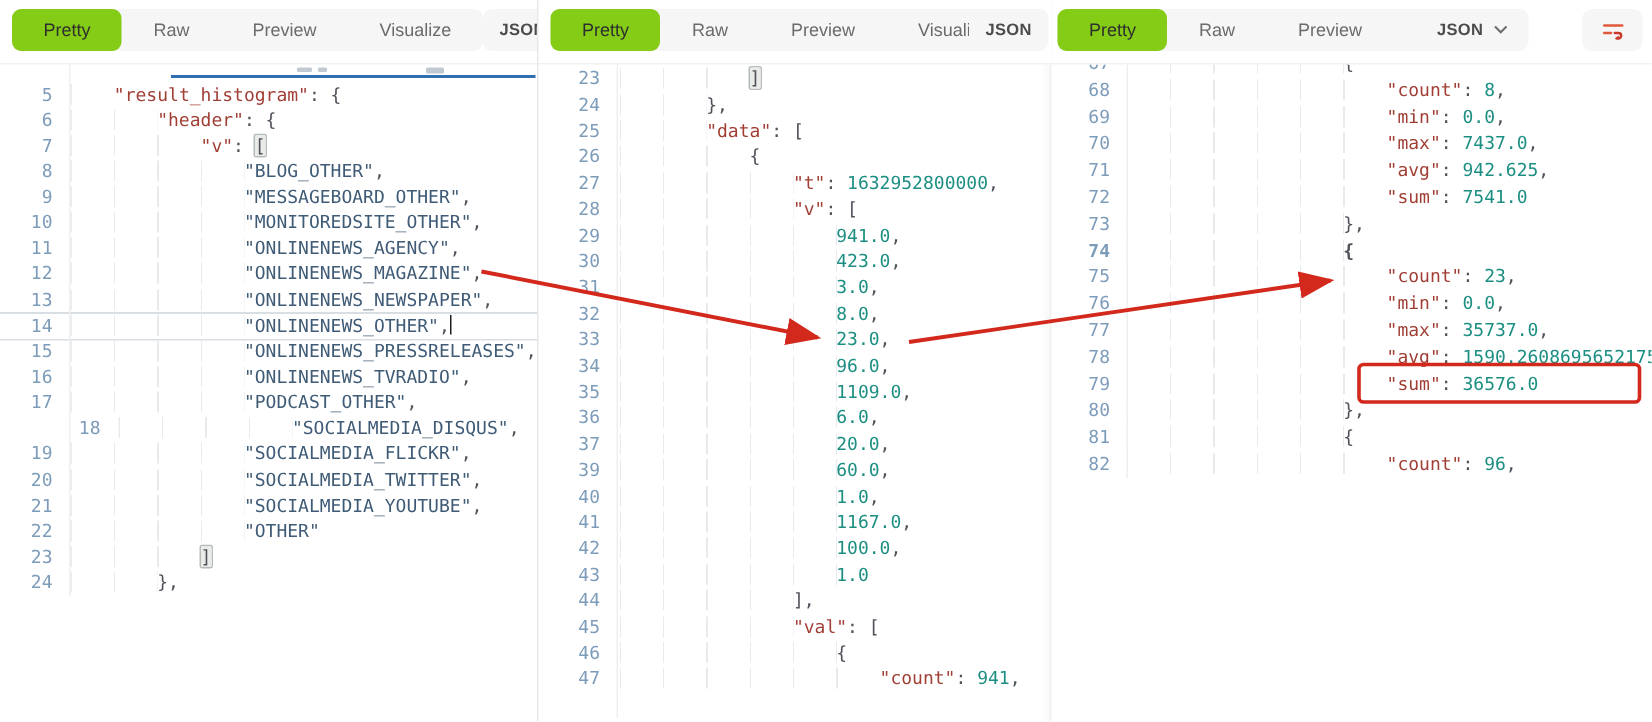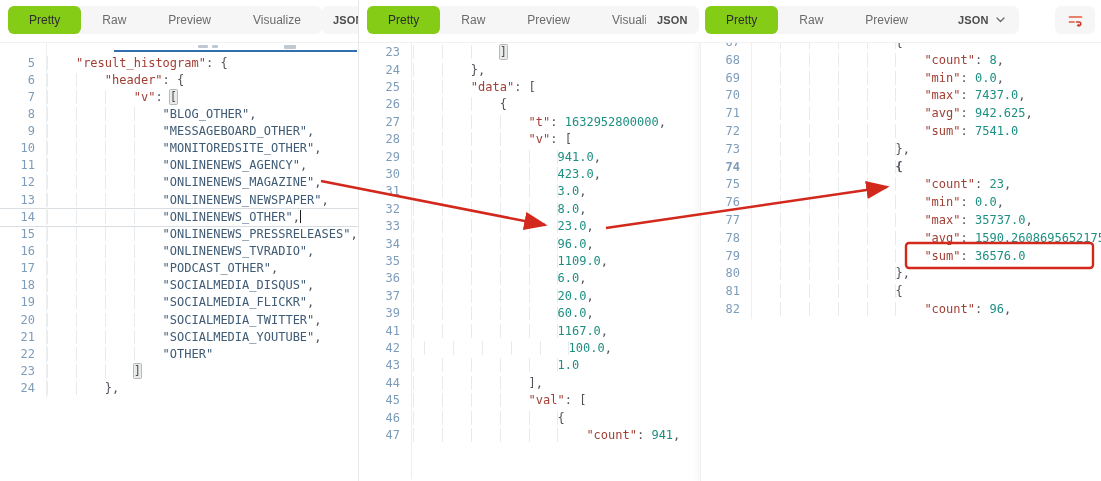--- a/index.html
+++ b/index.html
@@ -64,21 +64,21 @@
       <div class="row" style="height: 17.15px; line-height: 17.15px;"><span class="ln" style="width: 46px;">8</span><span class="src" style="padding-left: 1px;"><span class="ig">                </span><span class="t-s">"BLOG_OTHER"</span><span class="t-p">,</span></span></div>
       <div class="row" style="height: 17.15px; line-height: 17.15px;"><span class="ln" style="width: 46px;">9</span><span class="src" style="padding-left: 1px;"><span class="ig">                </span><span class="t-s">"MESSAGEBOARD_OTHER"</span><span class="t-p">,</span></span></div>
       <div class="row" style="height: 17.15px; line-height: 17.15px;"><span class="ln" style="width: 46px;">10</span><span class="src" style="padding-left: 1px;"><span class="ig">                </span><span class="t-s">"MONITOREDSITE_OTHER"</span><span class="t-p">,</span></span></div>
       <div class="row" style="height: 17.15px; line-height: 17.15px;"><span class="ln" style="width: 46px;">11</span><span class="src" style="padding-left: 1px;"><span class="ig">                </span><span class="t-s">"ONLINENEWS_AGENCY"</span><span class="t-p">,</span></span></div>
       <div class="row" style="height: 17.15px; line-height: 17.15px;"><span class="ln" style="width: 46px;">12</span><span class="src" style="padding-left: 1px;"><span class="ig">                </span><span class="t-s">"ONLINENEWS_MAGAZINE"</span><span class="t-p">,</span></span></div>
       <div class="row" style="height: 17.15px; line-height: 17.15px;"><span class="ln" style="width: 46px;">13</span><span class="src" style="padding-left: 1px;"><span class="ig">                </span><span class="t-s">"ONLINENEWS_NEWSPAPER"</span><span class="t-p">,</span></span></div>
       <div class="row active" style="height: 17.15px; line-height: 17.15px;"><span class="ln" style="width: 46px;">14</span><span class="src" style="padding-left: 1px;"><span class="ig">                </span><span class="t-s">"ONLINENEWS_OTHER"</span><span class="t-p">,</span><span class="caret"></span></span></div>
       <div class="row" style="height: 17.15px; line-height: 17.15px;"><span class="ln" style="width: 46px;">15</span><span class="src" style="padding-left: 1px;"><span class="ig">                </span><span class="t-s">"ONLINENEWS_PRESSRELEASES"</span><span class="t-p">,</span></span></div>
       <div class="row" style="height: 17.15px; line-height: 17.15px;"><span class="ln" style="width: 46px;">16</span><span class="src" style="padding-left: 1px;"><span class="ig">                </span><span class="t-s">"ONLINENEWS_TVRADIO"</span><span class="t-p">,</span></span></div>
       <div class="row" style="height: 17.15px; line-height: 17.15px;"><span class="ln" style="width: 46px;">17</span><span class="src" style="padding-left: 1px;"><span class="ig">                </span><span class="t-s">"PODCAST_OTHER"</span><span class="t-p">,</span></span></div>
-      <div class="row" style="height: 17.15px; line-height: 17.15px;"><span class="ln" style="width: 46px;">18</span><span class="src" style="padding-left: 1px;"><span class="ig">                </span><span class="t-s">"SOCIALMEDIA_DISQUS"</span><span class="t-p">,</span></span></div>
+      <div class="row" style="height: 17.15px; line-height: 17.15px; margin-left: 32px;"><span class="ln" style="width: 46px;">18</span><span class="src" style="padding-left: 1px;"><span class="ig">                </span><span class="t-s">"SOCIALMEDIA_DISQUS"</span><span class="t-p">,</span></span></div>
       <div class="row" style="height: 17.15px; line-height: 17.15px;"><span class="ln" style="width: 46px;">19</span><span class="src" style="padding-left: 1px;"><span class="ig">                </span><span class="t-s">"SOCIALMEDIA_FLICKR"</span><span class="t-p">,</span></span></div>
       <div class="row" style="height: 17.15px; line-height: 17.15px;"><span class="ln" style="width: 46px;">20</span><span class="src" style="padding-left: 1px;"><span class="ig">                </span><span class="t-s">"SOCIALMEDIA_TWITTER"</span><span class="t-p">,</span></span></div>
       <div class="row" style="height: 17.15px; line-height: 17.15px;"><span class="ln" style="width: 46px;">21</span><span class="src" style="padding-left: 1px;"><span class="ig">                </span><span class="t-s">"SOCIALMEDIA_YOUTUBE"</span><span class="t-p">,</span></span></div>
       <div class="row" style="height: 17.15px; line-height: 17.15px;"><span class="ln" style="width: 46px;">22</span><span class="src" style="padding-left: 1px;"><span class="ig">                </span><span class="t-s">"OTHER"</span></span></div>
       <div class="row" style="height: 17.15px; line-height: 17.15px;"><span class="ln" style="width: 46px;">23</span><span class="src" style="padding-left: 1px;"><span class="ig">            </span><span class="t-bm">]</span></span></div>
       <div class="row" style="height: 17.15px; line-height: 17.15px;"><span class="ln" style="width: 46px;">24</span><span class="src" style="padding-left: 1px;"><span class="ig">        </span><span class="t-b">}</span><span class="t-p">,</span></span></div>
     </div>
 </div>
 
 <div class="panel mid" id="p2" style="left:358px;width:342px;">
@@ -104,22 +104,23 @@
       <div class="row" style="height: 17.4px; line-height: 17.4px;"><span class="ln" style="width: 52px;">29</span><span class="src" style="padding-left: 2px;"><span class="ig">                    </span><span class="t-n">941.0</span><span class="t-p">,</span></span></div>
       <div class="row" style="height: 17.4px; line-height: 17.4px;"><span class="ln" style="width: 52px;">30</span><span class="src" style="padding-left: 2px;"><span class="ig">                    </span><span class="t-n">423.0</span><span class="t-p">,</span></span></div>
       <div class="row" style="height: 17.4px; line-height: 17.4px;"><span class="ln" style="width: 52px;">31</span><span class="src" style="padding-left: 2px;"><span class="ig">                    </span><span class="t-n">3.0</span><span class="t-p">,</span></span></div>
       <div class="row" style="height: 17.4px; line-height: 17.4px;"><span class="ln" style="width: 52px;">32</span><span class="src" style="padding-left: 2px;"><span class="ig">                    </span><span class="t-n">8.0</span><span class="t-p">,</span></span></div>
       <div class="row" style="height: 17.4px; line-height: 17.4px;"><span class="ln" style="width: 52px;">33</span><span class="src" style="padding-left: 2px;"><span class="ig">                    </span><span class="t-n">23.0</span><span class="t-p">,</span></span></div>
       <div class="row" style="height: 17.4px; line-height: 17.4px;"><span class="ln" style="width: 52px;">34</span><span class="src" style="padding-left: 2px;"><span class="ig">                    </span><span class="t-n">96.0</span><span class="t-p">,</span></span></div>
       <div class="row" style="height: 17.4px; line-height: 17.4px;"><span class="ln" style="width: 52px;">35</span><span class="src" style="padding-left: 2px;"><span class="ig">                    </span><span class="t-n">1109.0</span><span class="t-p">,</span></span></div>
       <div class="row" style="height: 17.4px; line-height: 17.4px;"><span class="ln" style="width: 52px;">36</span><span class="src" style="padding-left: 2px;"><span class="ig">                    </span><span class="t-n">6.0</span><span class="t-p">,</span></span></div>
       <div class="row" style="height: 17.4px; line-height: 17.4px;"><span class="ln" style="width: 52px;">37</span><span class="src" style="padding-left: 2px;"><span class="ig">                    </span><span class="t-n">20.0</span><span class="t-p">,</span></span></div>
       <div class="row" style="height: 17.4px; line-height: 17.4px;"><span class="ln" style="width: 52px;">39</span><span class="src" style="padding-left: 2px;"><span class="ig">                    </span><span class="t-n">60.0</span><span class="t-p">,</span></span></div>
+      <div class="row" style="height: 17.4px; line-height: 17.4px;"><span class="ln" style="width: 52px;">40</span><span class="src" style="padding-left: 2px;"><span class="ig">                    </span><span class="t-n">1.0</span><span class="t-p">,</span></span></div>
       <div class="row" style="height: 17.4px; line-height: 17.4px;"><span class="ln" style="width: 52px;">41</span><span class="src" style="padding-left: 2px;"><span class="ig">                    </span><span class="t-n">1167.0</span><span class="t-p">,</span></span></div>
-      <div class="row" style="height: 17.4px; line-height: 17.4px;"><span class="ln" style="width: 52px;">42</span><span class="src" style="padding-left: 13px;"><span class="ig">                    </span><span class="t-n">100.0</span><span class="t-p">,</span></span></div>
+      <div class="row" style="height: 17.4px; line-height: 17.4px;"><span class="ln" style="width: 52px;">42</span><span class="src" style="padding-left: 2px;"><span class="ig">                    </span><span class="t-n">100.0</span><span class="t-p">,</span></span></div>
       <div class="row" style="height: 17.4px; line-height: 17.4px;"><span class="ln" style="width: 52px;">43</span><span class="src" style="padding-left: 2px;"><span class="ig">                    </span><span class="t-n">1.0</span></span></div>
       <div class="row" style="height: 17.4px; line-height: 17.4px;"><span class="ln" style="width: 52px;">44</span><span class="src" style="padding-left: 2px;"><span class="ig">                </span><span class="t-b">]</span><span class="t-p">,</span></span></div>
       <div class="row" style="height: 17.4px; line-height: 17.4px;"><span class="ln" style="width: 52px;">45</span><span class="src" style="padding-left: 2px;"><span class="ig">                </span><span class="t-k">"val"</span><span class="t-p">: </span><span class="t-b">[</span></span></div>
       <div class="row" style="height: 17.4px; line-height: 17.4px;"><span class="ln" style="width: 52px;">46</span><span class="src" style="padding-left: 2px;"><span class="ig">                    </span><span class="t-b">{</span></span></div>
       <div class="row" style="height: 17.4px; line-height: 17.4px;"><span class="ln" style="width: 52px;">47</span><span class="src" style="padding-left: 2px;"><span class="ig">                        </span><span class="t-k">"count"</span><span class="t-p">: </span><span class="t-n">941</span><span class="t-p">,</span></span></div>
     </div>
 </div>
 
 <div class="panel rgt" id="p3" style="left:700px;width:401px;">
   <div class="toolbar">

